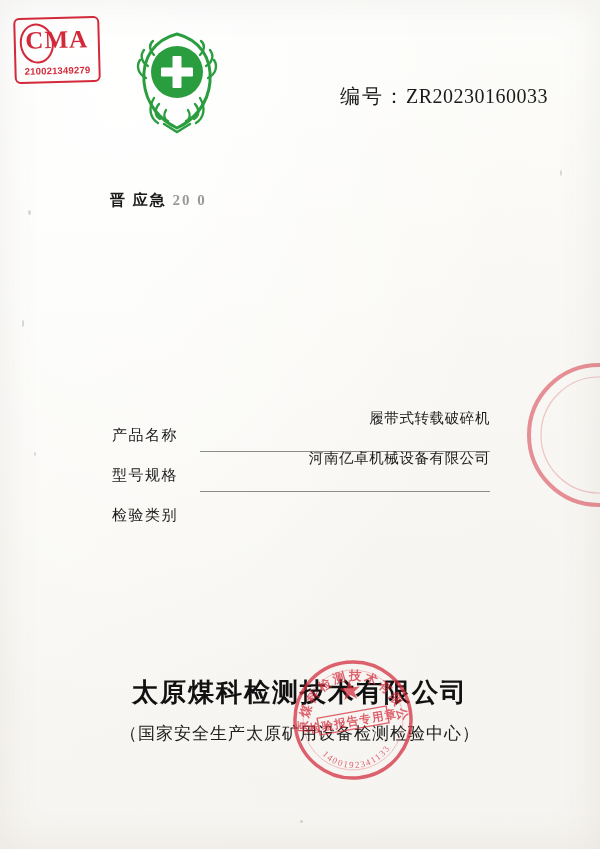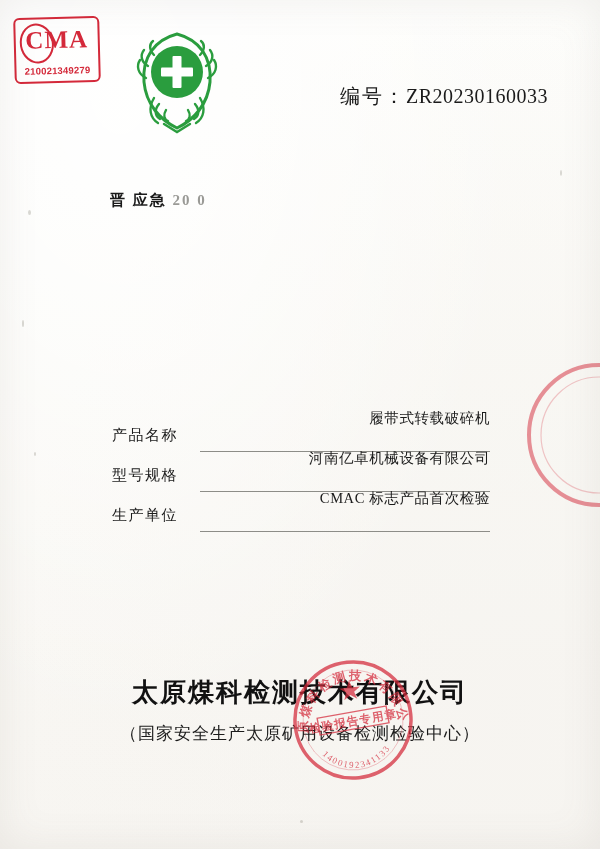--- a/index.html
+++ b/index.html
@@ -284,22 +284,21 @@
   <div class="fields">
     <div class="field-row">
       <div class="field-label">产品名称</div>
       <div class="field-value">履带式转载破碎机</div>
     </div>
     <div class="field-row">
       <div class="field-label">型号规格</div>
       <div class="field-value">河南亿卓机械设备有限公司</div>
     </div>
     <div class="field-row">
-      <div class="field-label">生产单位</div>
-      <div class="field-value">CMAC 标志产品首次检验</div>
+      <div class="field-label">检验类别</div>
     </div>
   </div>
 
   <div class="org-name">太原煤科检测技术有限公司</div>
   <div class="org-sub">（国家安全生产太原矿用设备检测检验中心）</div>
 
   <div class="seal">
     <svg viewBox="0 0 132 132" xmlns="http://www.w3.org/2000/svg">
       <defs>
         <path id="sealArc" d="M 66,66 m -50,0 a 50,50 0 1,1 100,0"></path>

